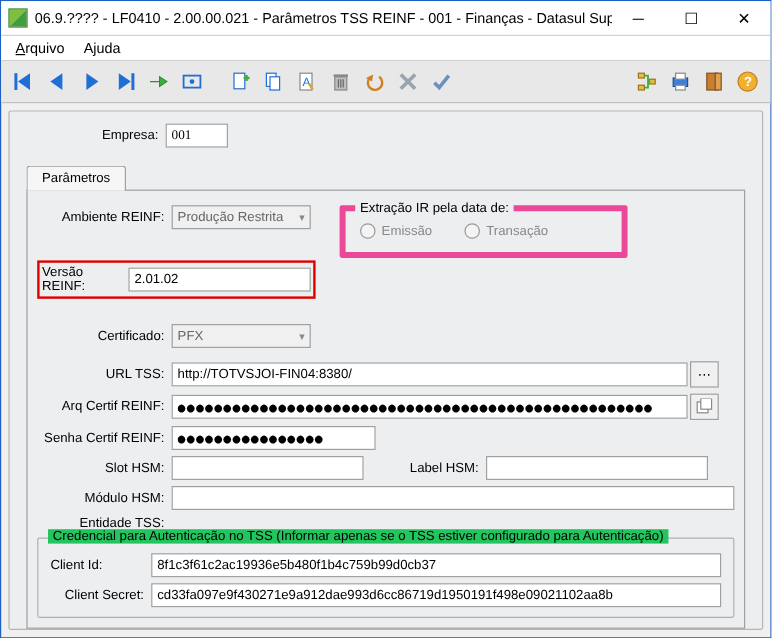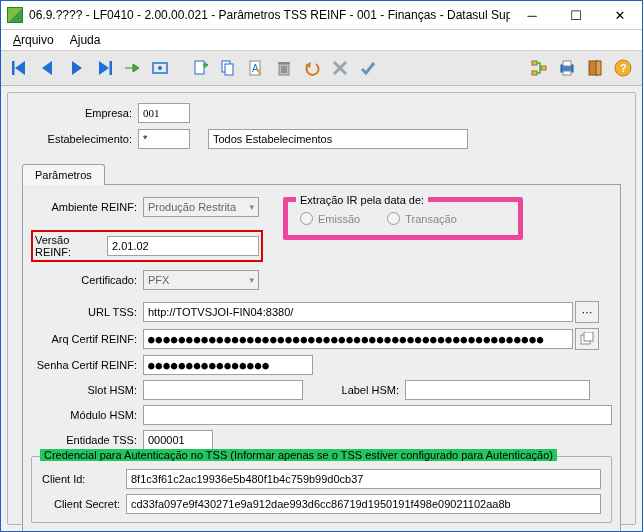--- a/index.html
+++ b/index.html
@@ -35,21 +35,21 @@
   .redbox input{flex:1;height:18px;border:1px solid #a0a0a0;padding:0 4px;font-family:inherit;font-size:11px}
   .groupbox{border:5px solid #ec4899;border-radius:2px;padding:10px 12px 8px;position:relative;margin-left:20px;width:240px;box-sizing:border-box}
   .groupbox .legend{position:absolute;top:-8px;left:8px;background:#eceef0;padding:0 4px;font-size:11px}
   .radio{display:inline-flex;align-items:center;margin-right:24px;color:#888}
   .radio .dot{width:11px;height:11px;border:1px solid #999;border-radius:50%;margin-right:5px;background:#f4f4f4}
   .wide{width:430px}
   .icon-btn{width:22px;height:20px;margin-left:2px;border:1px solid #a0a0a0;background:#f0f0f0;display:flex;align-items:center;justify-content:center;font-size:11px}
   .cred-group{border:1px solid #b0b0b0;border-radius:2px;padding:12px 10px 8px;position:relative;margin-top:6px}
   .cred-group .legend{position:absolute;top:-8px;left:8px;background:#22c55e;padding:0 4px;font-size:11px}
   .toprow{display:flex;align-items:flex-start}
-  .topleft{display:flex;flex-direction:column;gap:8px}
+  .topleft{display:flex;flex-direction:column;gap:21px}
   input.pw{font-family:monospace;letter-spacing:1px}
 </style>
 </head>
 <body>
 
 <div class="window">
 
   <div class="titlebar">
     <div class="app-icon"></div>
     <div class="title">06.9.???? - LF0410 - 2.00.00.021 - Parâmetros TSS REINF - 001 - Finanças - Datasul Suporte</div>
@@ -175,26 +175,20 @@
       </div>
   </div>
 
   <div class="content">
     <div class="panel">
 
       <div class="row">
         <div class="lbl">Empresa:</div>
         <input class="field" style="width: 52px; font-family: Liberation Serif, serif;" value="001">
         <div style="width:18px"></div>
-      </div>
-      <div class="row">
-        <div class="lbl">Estabelecimento:</div>
-        <input class="field" style="width: 52px;" value="*">
-        <div style="width:18px"></div>
-        <input class="field" style="width: 260px;" readonly="" value="Todos Estabelecimentos">
       </div>
 
       <div class="tabs">
         <div class="tab">Parâmetros</div>
       </div>
       <div class="tabbody">
 
         <div class="toprow">
           <div class="topleft">
             <div class="formrow">
@@ -257,21 +251,20 @@
           <div style="width:28px"></div>
           <div style="width:68px;text-align:right;padding-right:6px">Label HSM:</div>
           <input class="field" style="width: 185px;" value="">
         </div>
         <div class="formrow">
           <div class="lbl2">Módulo HSM:</div>
           <input class="field" style="flex: 1 1 0%;" value="">
         </div>
         <div class="formrow">
           <div class="lbl2">Entidade TSS:</div>
-          <input class="field" style="width: 70px;" value="000001">
         </div>
 
         <div class="cred-group">
           <div class="legend">Credencial para Autenticação no TSS (Informar apenas se o TSS estiver configurado para Autenticação)</div>
           <div class="formrow">
             <div style="width:78px;padding-right:6px">Client Id:</div>
             <input class="field" style="flex: 1 1 0%;" value="8f1c3f61c2ac19936e5b480f1b4c759b99d0cb37">
           </div>
           <div class="formrow" style="margin-bottom:0">
             <div style="width:78px;text-align:right;padding-right:6px">Client Secret:</div>

